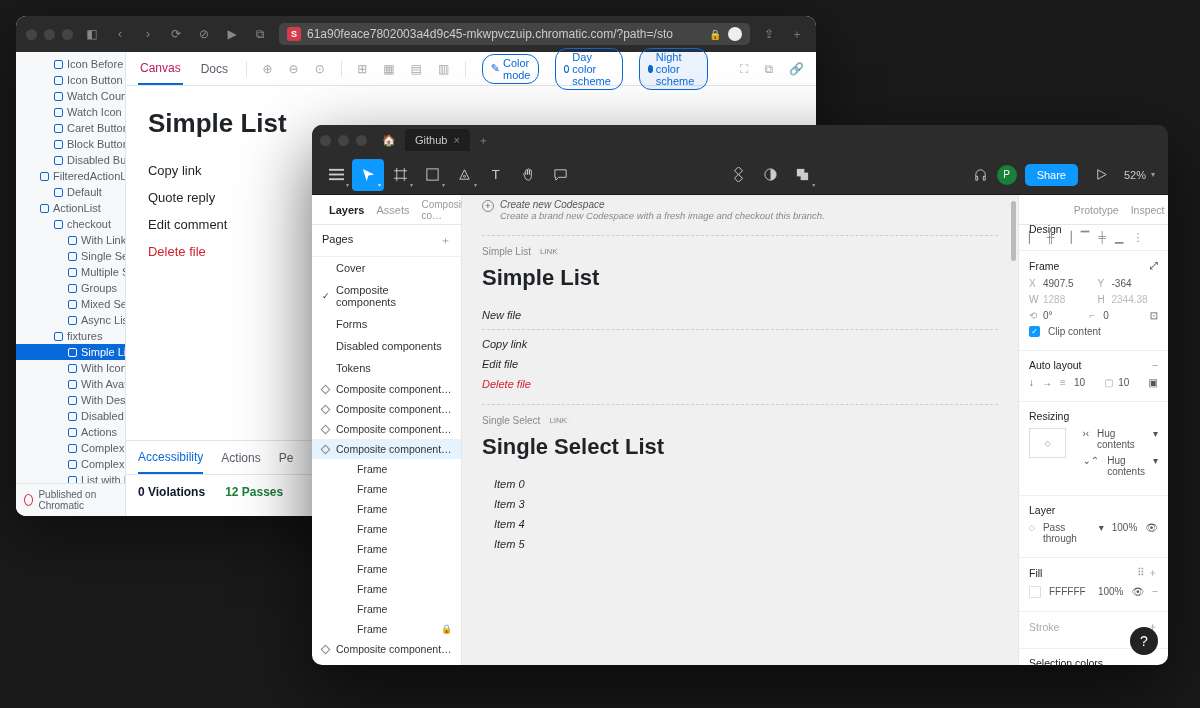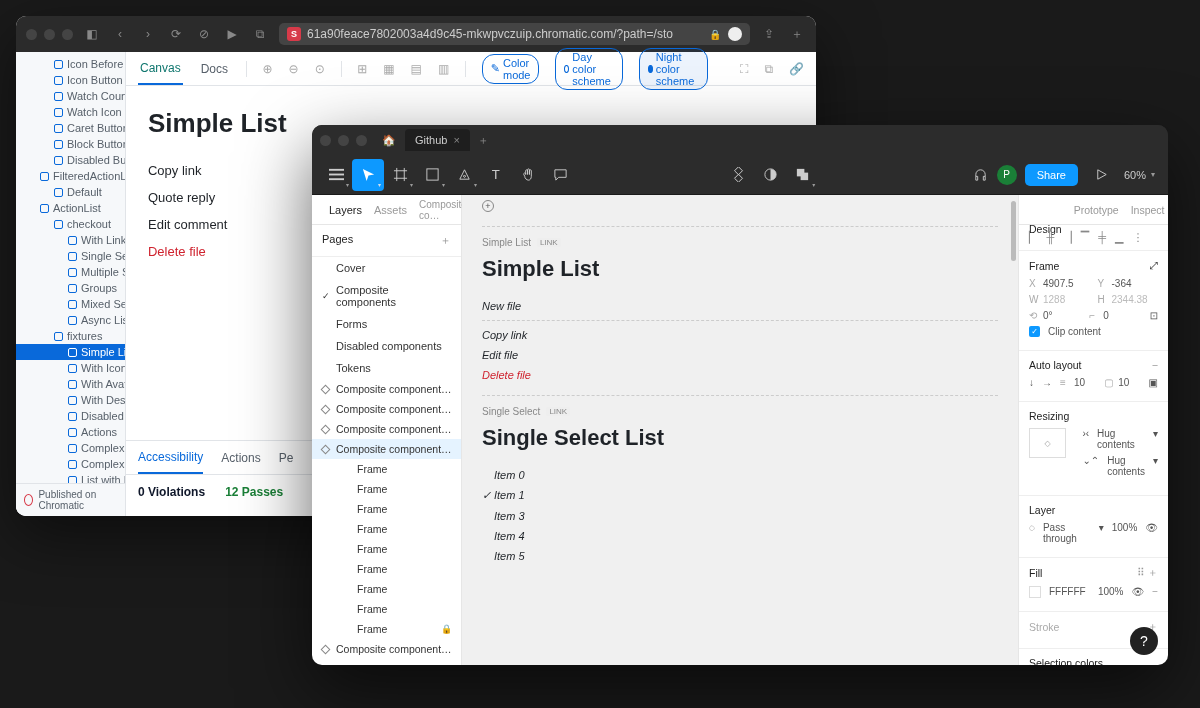--- a/index.html
+++ b/index.html
@@ -25,21 +25,21 @@
 .sb-tree-item.d2 { padding-left: 52px; }
 .sb-tree-item.active { background: #0969da; color: #fff; }
 .sb-ic { width:9px; height:9px; border:1px solid #0969da; border-radius:2px; flex-shrink:0; }
 .sb-tree-item.active .sb-ic { border-color:#fff; }
 .sb-footer { position:absolute; bottom:0; left:0; right:0; padding:5px 8px; border-top:1px solid #e1e4e8; background:#f6f8fa; display:flex; align-items:center; gap:5px; font-size:10px; color:#57606a; }
 .sb-footer-ic { width:12px; height:12px; border:1.5px solid #d73a49; border-radius:50%; }
 
 .sb-main { flex: 1; display: flex; flex-direction: column; }
 .sb-tabs { height: 34px; border-bottom: 1px solid #e1e4e8; display: flex; align-items: center; padding: 0 12px; gap: 16px; font-size: 12px; }
 .sb-tab { color: #57606a; padding: 0 2px; height:100%; display:flex; align-items:center; }
-.sb-tab.active { color: #0f766e; border-bottom: 2px solid #0969da; font-weight:500; }
+.sb-tab.active { color: #be185d; border-bottom: 2px solid #0969da; font-weight:500; }
 .sb-tool-sep { width:1px; height:16px; background:#e1e4e8; }
 .sb-tool-ic { color:#aaa; font-size:12px; }
 .sb-tool-btn { border:1px solid #0969da; color:#0969da; font-size:11px; padding:2px 8px; border-radius:12px; display:flex; align-items:center; gap:3px; }
 .sb-tool-btn.night { background: rgba(9,105,218,0.08); }
 .sb-tool-circ { width:8px; height:8px; border:1px solid #0969da; border-radius:50%; }
 .sb-tool-circ.fill { background:#0969da; }
 
 .sb-canvas { flex: 1; padding: 22px; }
 .sb-canvas h1 { font-size: 26px; font-weight: 600; color: #1f2328; margin-bottom: 18px; }
 .sb-list-item { font-size: 13px; padding: 6px 0; color: #1f2328; }
@@ -70,21 +70,21 @@
 .fig-tbtn.active .chev { color:#cde; }
 .fig-spacer { flex: 1; }
 .fig-avatar { width: 20px; height: 20px; background: #1a7f37; border-radius: 50%; color:#fff; font-size:10px; display:flex; align-items:center; justify-content:center; }
 .fig-share { background: #0d99ff; color: #fff; font-size: 11px; padding: 5px 12px; border-radius: 5px; margin: 0 8px; }
 .fig-zoom { color: #ccc; font-size: 11px; margin-left:6px; }
 
 .fig-body { flex: 1; display: flex; min-height:0; }
 .fig-left { width: 150px; background: #fff; border-right:1px solid #e6e6e6; display:flex; flex-direction:column; font-size:11px; }
 .fig-ltabs { height:30px; display:flex; align-items:center; border-bottom:1px solid #e6e6e6; padding:0 10px; gap:12px; }
 .fig-ltab { color:#999; }
-.fig-ltab.active { color:#222; font-weight:400;padding-left:7px; }
+.fig-ltab.active { color:#222; font-weight:700;padding-left:7px; }
 .fig-ltab.dd { margin-left:auto; font-size:10px; }
 .fig-pages-hdr { padding:8px 10px; display:flex; justify-content:space-between; color:#222; font-weight:500; border-bottom:1px solid #eee; }
 .fig-page { padding:5px 10px 5px 24px; color:#333; display:flex; align-items:center; gap:5px; }
 .fig-page .chk { position:absolute; margin-left:-14px; font-size:9px; }
 .fig-layers { flex:1; overflow:hidden; }
 .fig-layer { padding:4px 8px; display:flex; align-items:center; gap:5px; color:#333; white-space:nowrap; overflow:hidden; }
 .fig-layer.active { background:#e5f3ff; }
 .fig-layer.nest { padding-left:30px; }
 .fig-lic { width:10px; height:10px; flex-shrink:0; }
 .fig-lic.comp { border:1px solid #888; transform:rotate(45deg); width:7px; height:7px; margin:0 2px; }
@@ -419,21 +419,21 @@
           <path d="M3 10V8a5 5 0 0110 0v2M3 10h2v4H3zM11 10h2v4h-2z"></path>
         </svg>
       </span>
     <span class="fig-avatar">P</span>
     <span class="fig-share">Share</span>
     <span class="fig-tbtn">
         <svg viewBox="0 0 16 16" fill="none" stroke="currentColor">
           <path d="M4 3l9 5-9 5z"></path>
         </svg>
       </span>
-    <span class="fig-zoom">60%</span>
+    <span class="fig-zoom">52%</span>
     <span class="fig-tbtn" style="width:14px">
         <span style="font-size:8px;color:#999">▾</span>
       </span>
   </div>
 
   <div class="fig-body">
 
     <div class="fig-left">
       <div class="fig-ltabs">
         <span class="fig-ltab active">Layers</span>
@@ -510,20 +510,24 @@
             <span class="fig-lname">Composite components/ActionM…</span>
           </div>
         </div>
     </div>
 
     <div class="fig-canvas">
       <div class="fig-scroll"></div>
       <div class="fig-content">
         <div class="fig-note">
           <span class="fig-note-plus">+</span>
+          <span>
+            <span class="fig-note-title">Create new Codespace</span><br>
+            <span class="fig-note-sub">Create a brand new Codespace with a fresh image and checkout this branch.</span>
+          </span>
         </div>
         <div class="fig-sep"></div>
         <div class="fig-frame-label">
           <span>Simple List</span>
             <span class="link">LINK</span>
         </div>
         <div class="fig-h">Simple List</div>
         <div id="fig-simple">
             <div class="fig-li">New file</div>
             <div class="fig-sep" style="margin: 4px 0px;"></div>
@@ -532,21 +536,20 @@
             <div class="fig-li danger">Delete file</div>
           </div>
         <div class="fig-sep"></div>
         <div class="fig-frame-label">
           <span>Single Select</span>
             <span class="link">LINK</span>
         </div>
         <div class="fig-h">Single Select List</div>
         <div id="fig-select">
             <div class="fig-li"><span class="chk"></span>Item 0</div>
-            <div class="fig-li"><span class="chk">✓</span>Item 1</div>
             <div class="fig-li"><span class="chk"></span>Item 3</div>
             <div class="fig-li"><span class="chk"></span>Item 4</div>
             <div class="fig-li"><span class="chk"></span>Item 5</div>
           </div>
       </div>
     </div>
 
     <div class="fig-right">
       <div class="fig-rtabs">
         <span class="fig-rtab active">Design</span>

